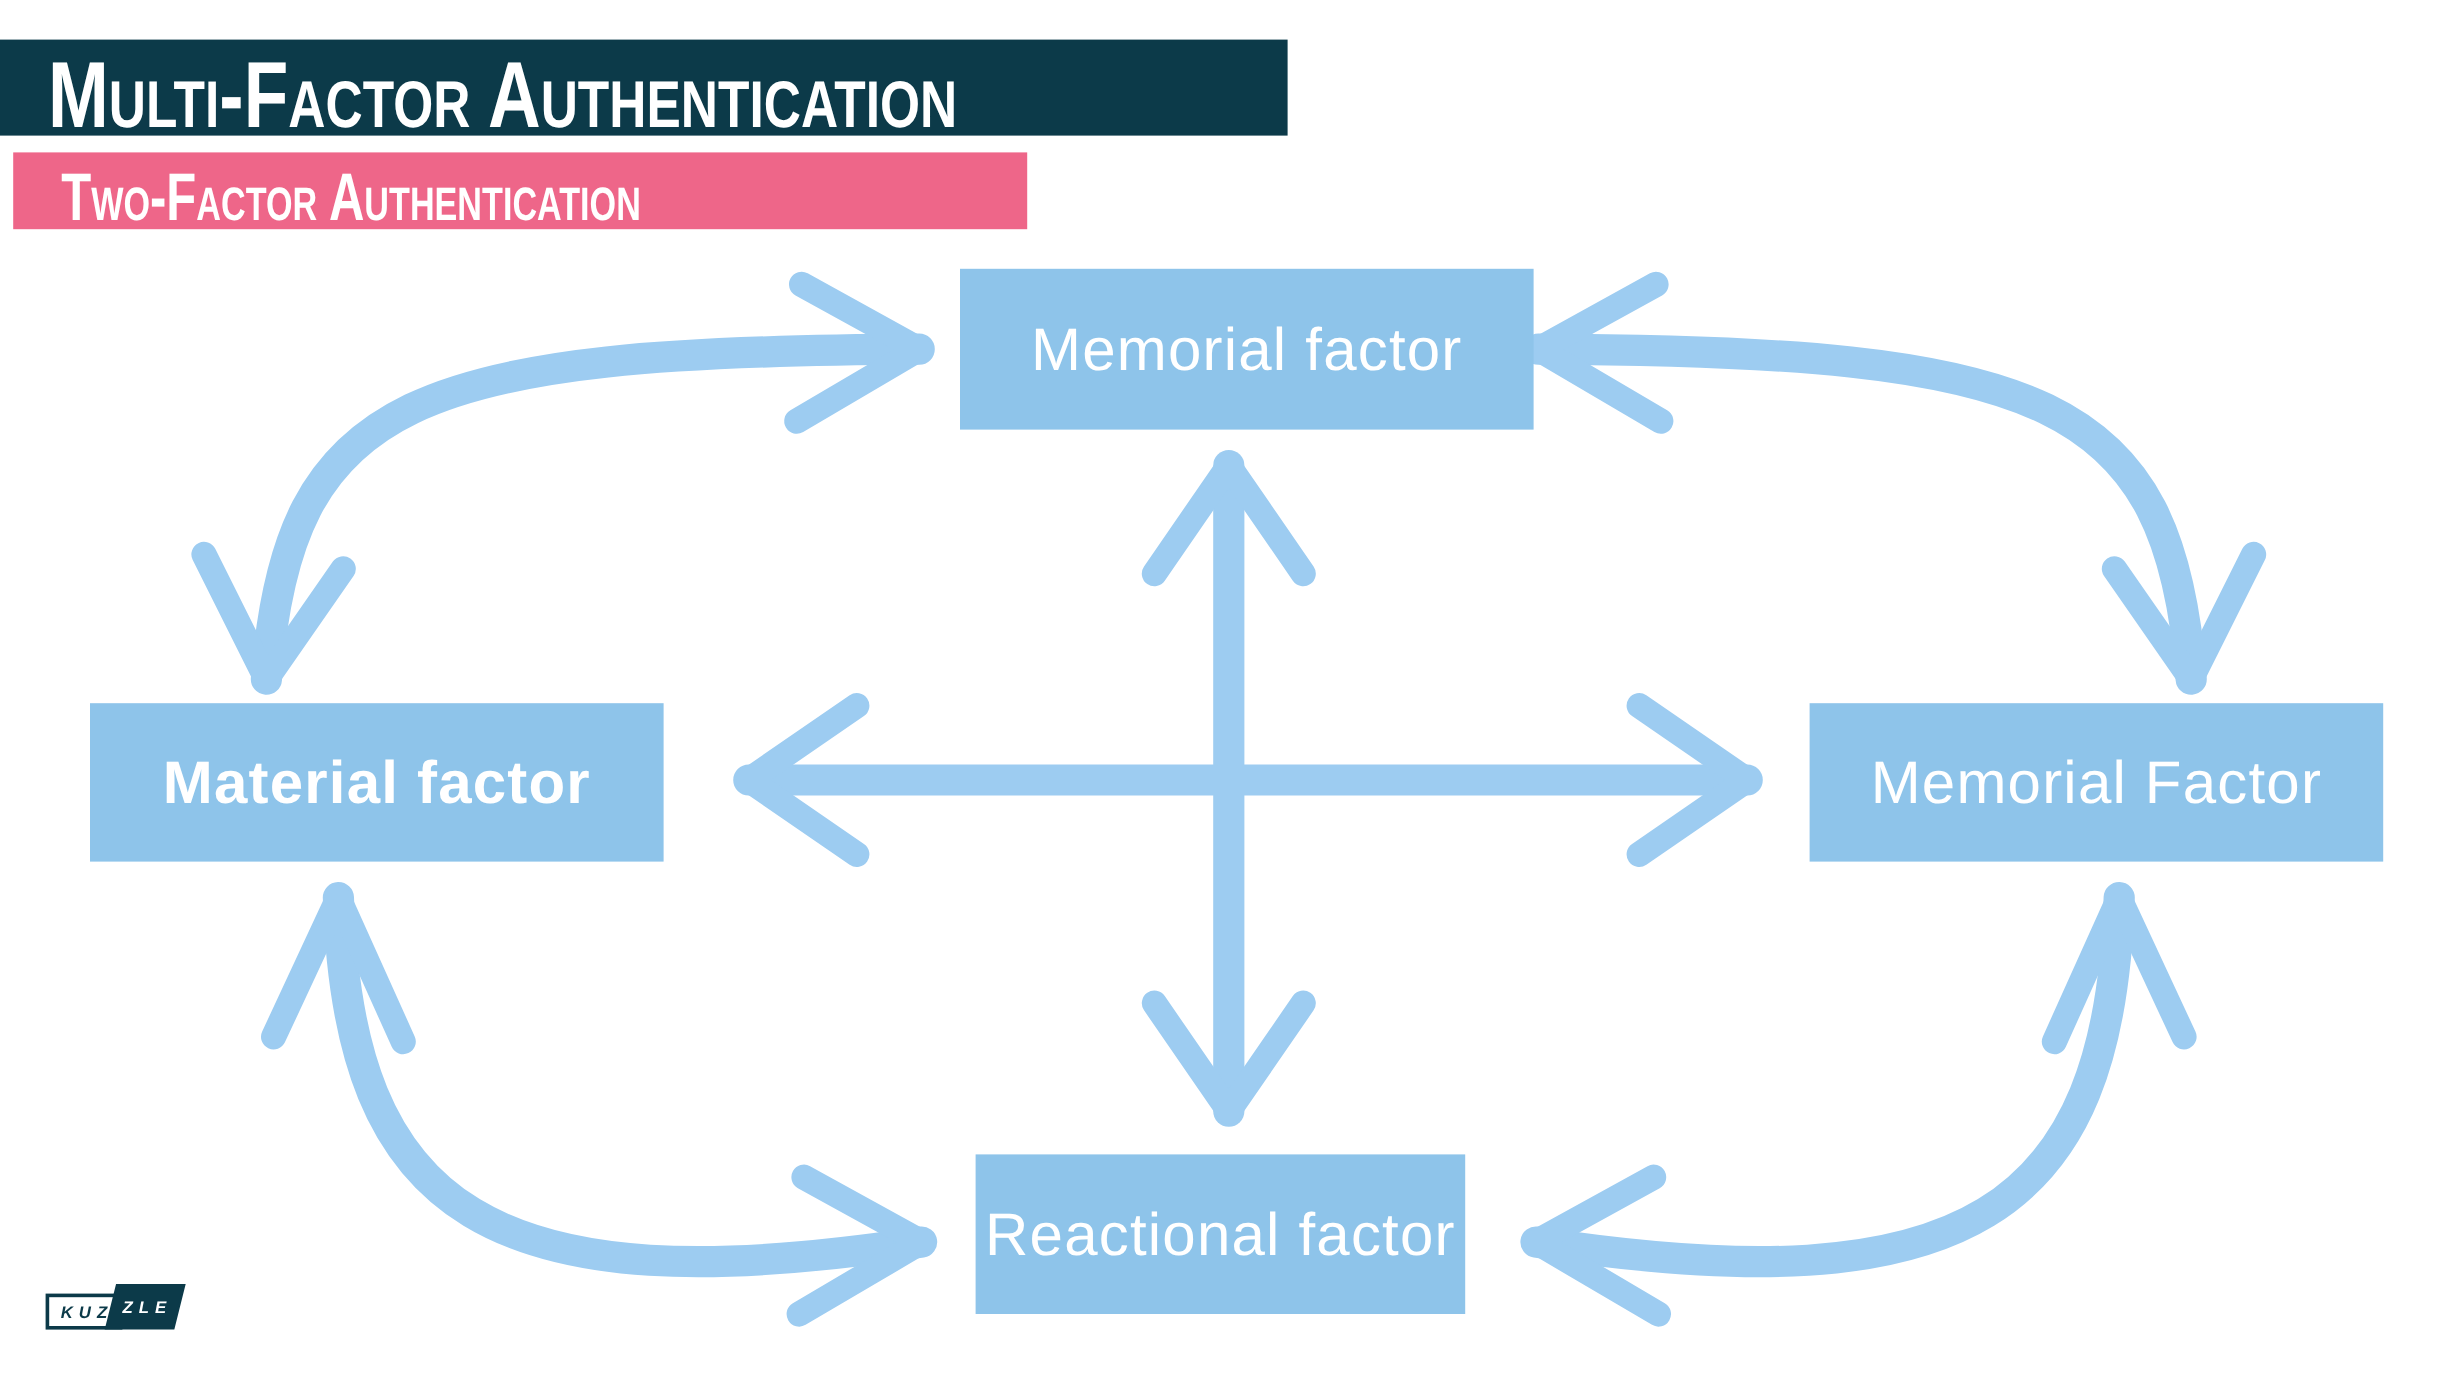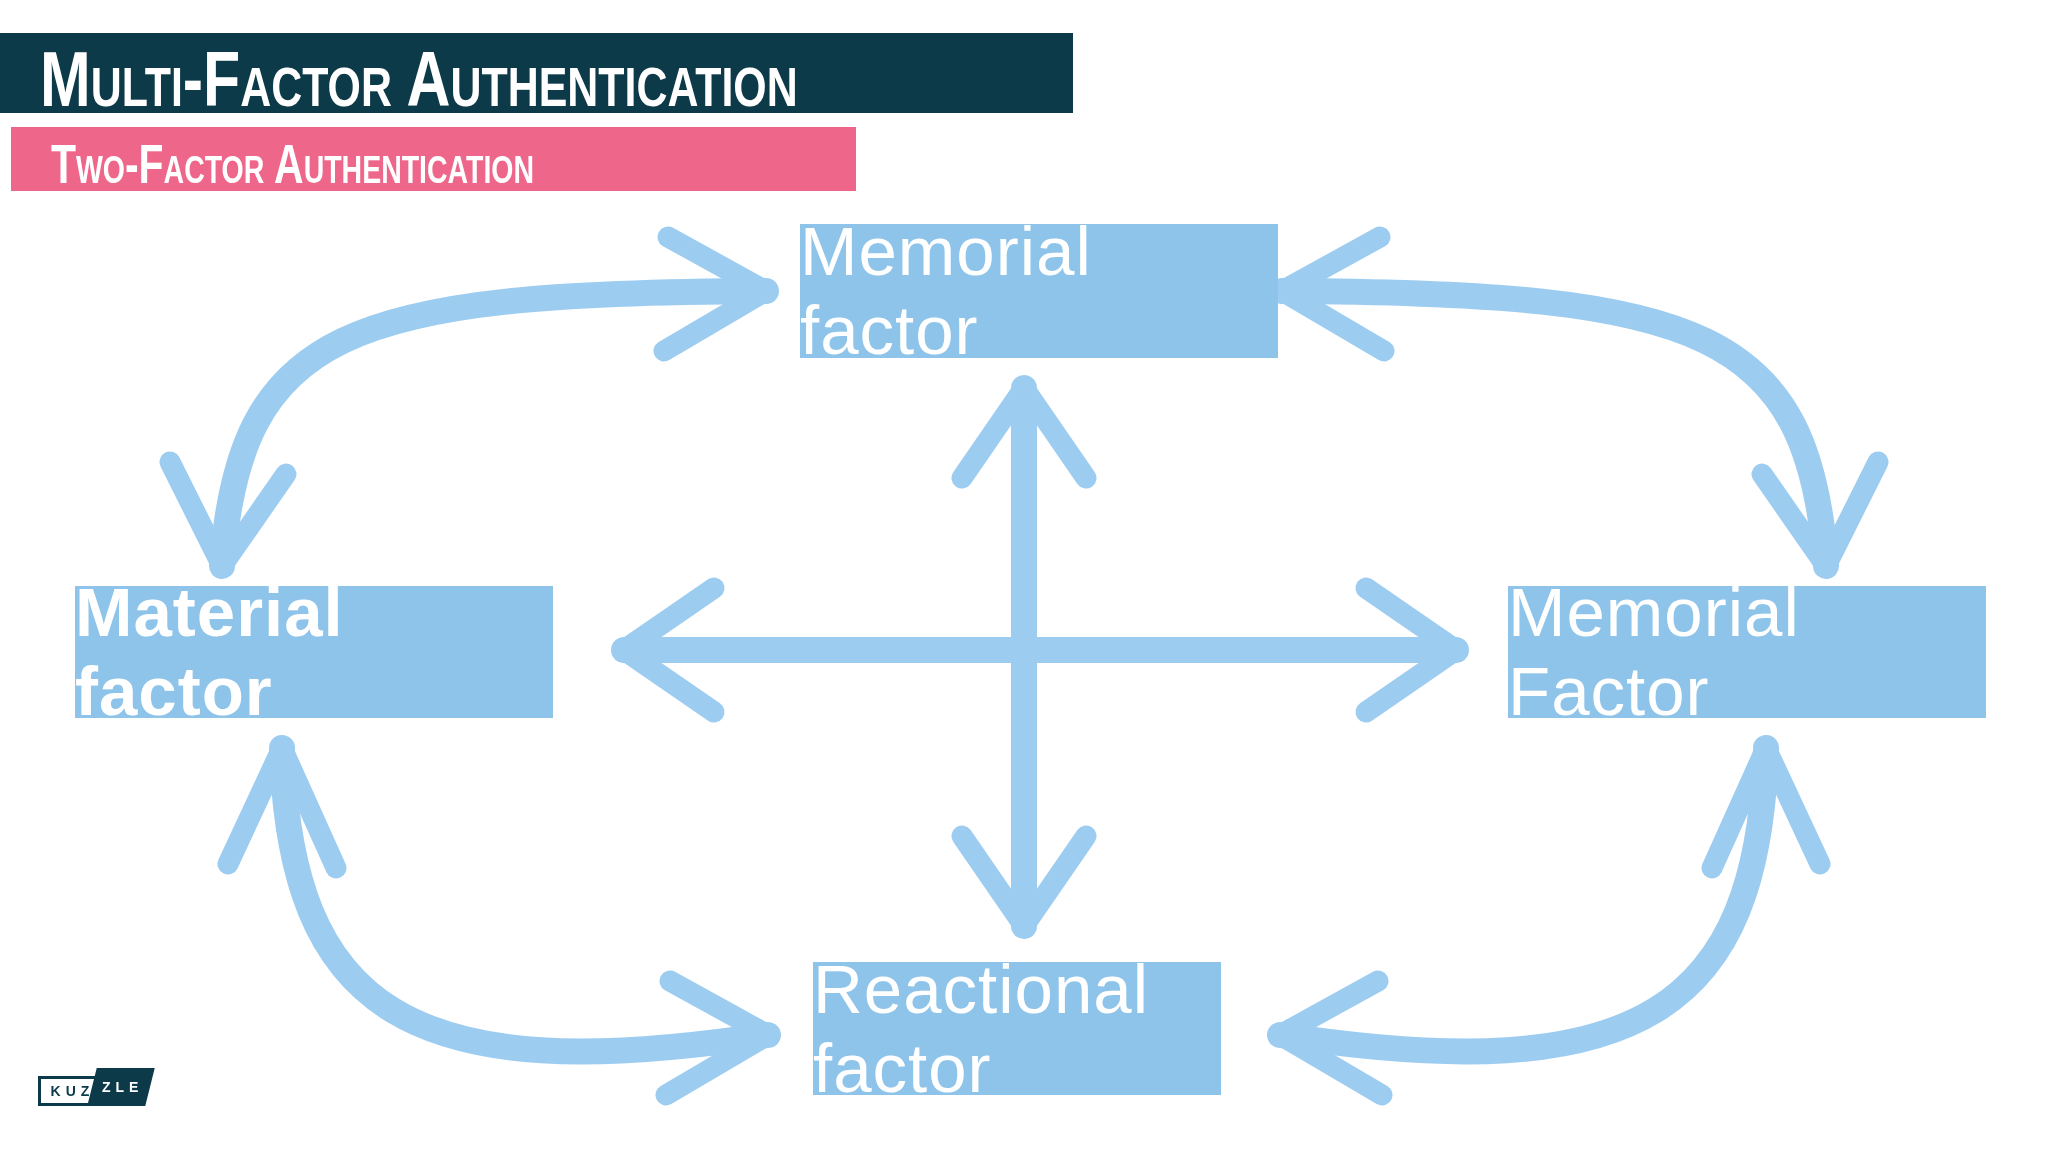--- a/index.html
+++ b/index.html
@@ -47,31 +47,31 @@
     fill:none;stroke:var(--arrow-blue);
     stroke-linecap:round;stroke-linejoin:round;
   }
   svg.arrows .shaft{stroke-width:26px;}
   svg.arrows .chev{stroke-width:21px;}
 
   
   .factor-box{
     position:absolute;background:var(--box-blue);
     display:flex;align-items:center;justify-content:center;
-    color:var(--text-white);font-size:69px;letter-spacing:1px;
+    color:var(--text-white);font-size:50px;letter-spacing:1px;
   }
   .box-memorial  {left:800px;top:224px;width:478px;height:134px;}
   .box-material  {left:75px; top:586px;width:478px;height:132px;font-weight:bold;}
   .box-physical  {left:1508px;top:586px;width:478px;height:132px;}
   .box-reactional{left:788px;top:962px;width:408px;height:133px;margin-left:25px;}
 
   
   .logo{
     position:absolute;left:38px;top:1068px;height:40px;
-    display:flex;align-items:flex-start;
+    display:flex;align-items:flex-end;font-style:italic;
   }
   .logo-left{
     display:inline-flex;align-items:center;justify-content:center;
     width:64px;height:30px;margin-top:8px;
     border:3px solid var(--navy);background:#ffffff;
     color:var(--navy);font-size:14px;font-weight:bold;letter-spacing:5px;
     padding-left:5px;
   }
   .logo-right{
     display:inline-flex;align-items:center;justify-content:center;

